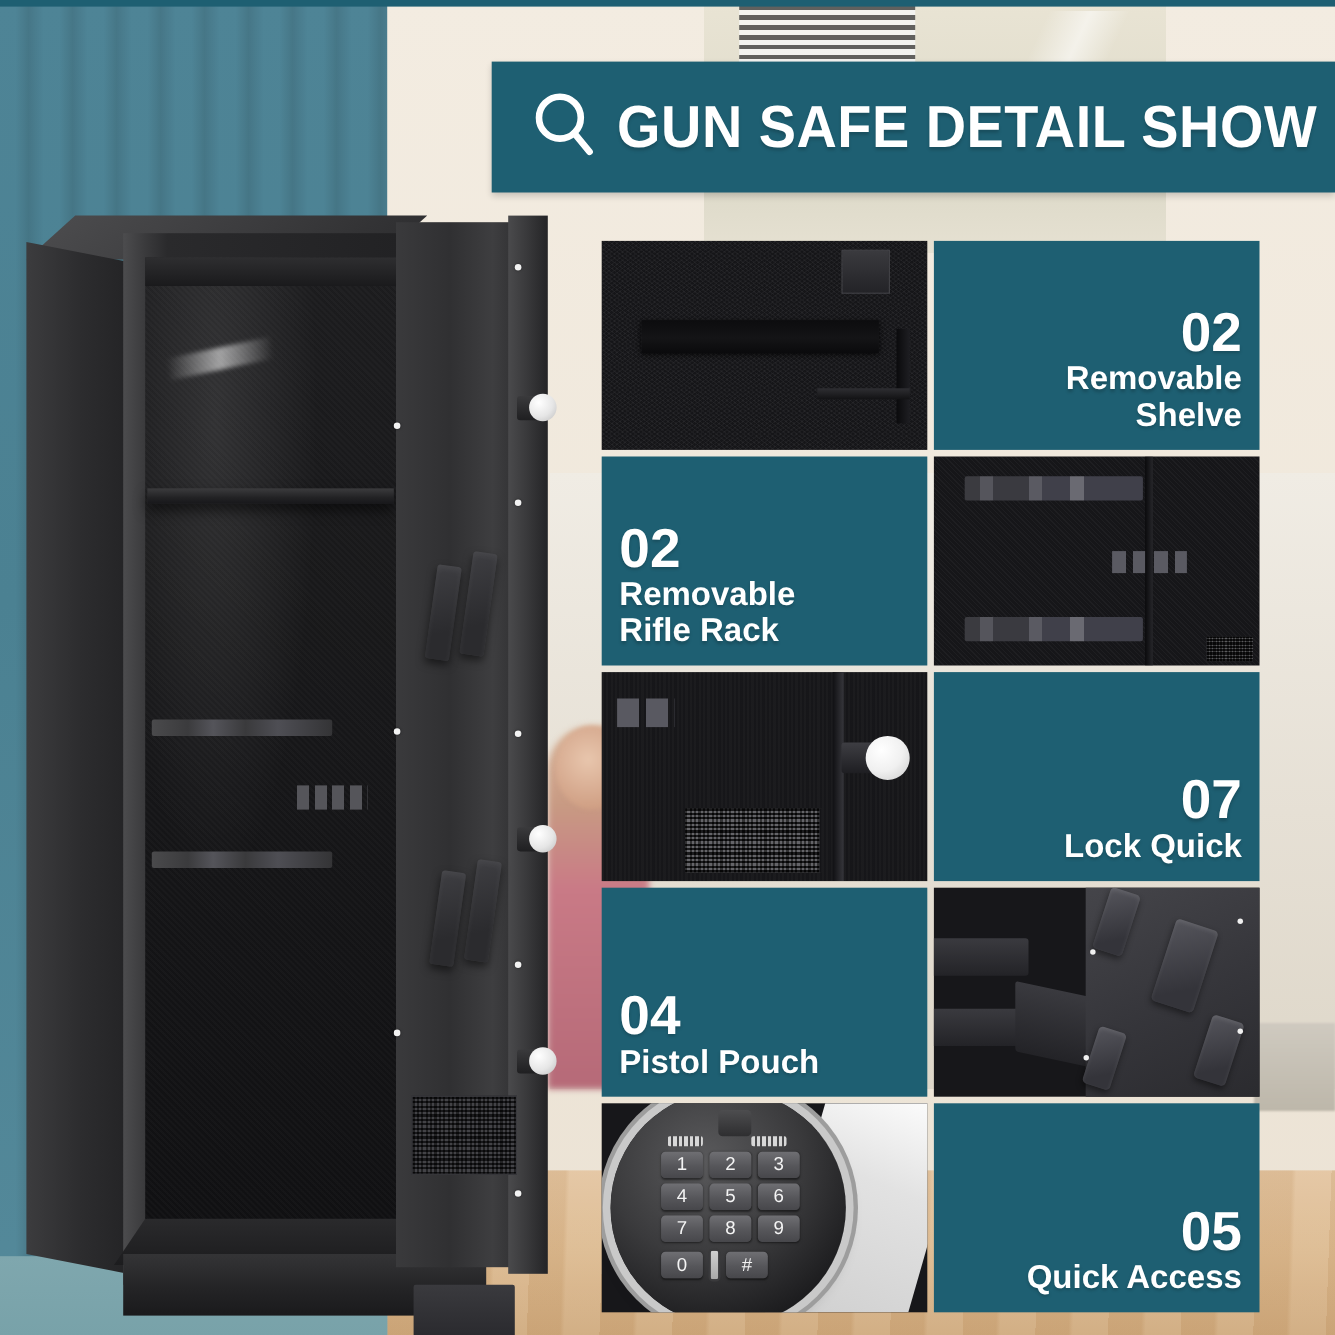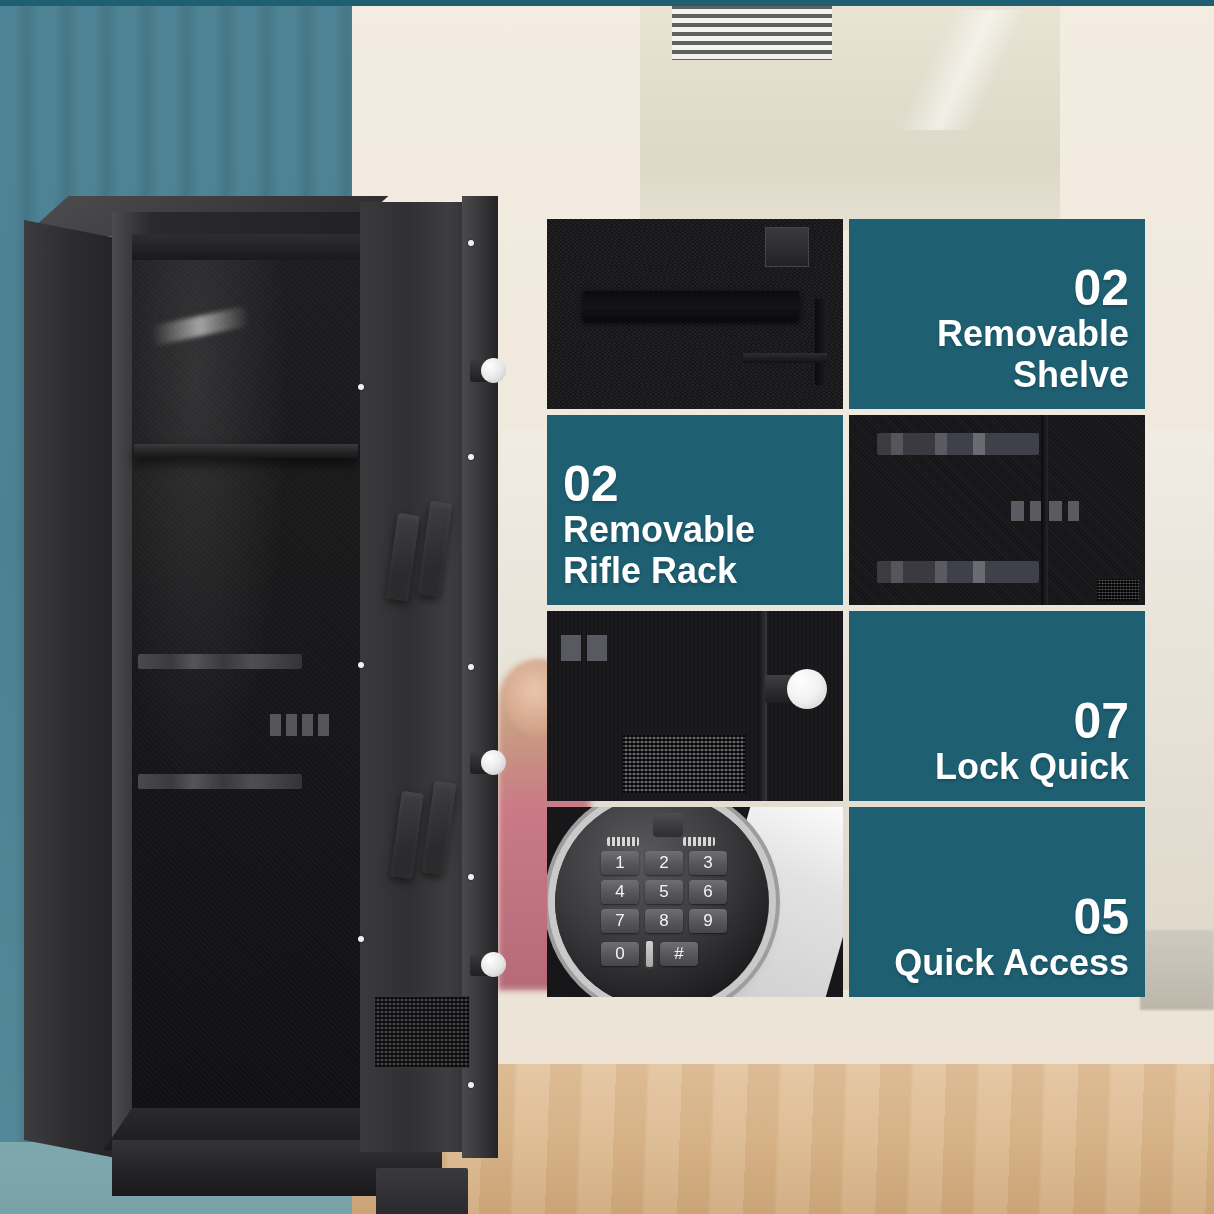--- a/index.html
+++ b/index.html
@@ -230,21 +230,21 @@
     color: #fff;
   }
   .cell.label.right { align-items: flex-end; text-align: right; }
   .cell.label.left  { align-items: flex-start; text-align: left; }
   .num {
     font-size: 50px; font-weight: bold; line-height: 1.02;
     letter-spacing: 0px;
     text-shadow: 0 2px 3px rgba(0,0,0,.2);
   }
   .cap {
-    font-size: 36px; font-weight: bold; line-height: 1.12;
+    font-size: 30px; font-weight: bold; line-height: 1.12;
     text-shadow: 0 2px 3px rgba(0,0,0,.2);
     white-space: pre-line;
   }
   .cell.photo { background: #17171a; }
 
   
   .ph01 {
     background:
       linear-gradient(90deg,#303033 0 6px, #1b1b1e 6px 26px, #2a2a2d 26px 34px, #232326 34px 100%);
     position: relative;
@@ -459,20 +459,29 @@
     <div class="door-screw" style="left:444px;top:44px"></div>
     <div class="door-screw" style="left:444px;top:258px"></div>
     <div class="door-screw" style="left:444px;top:468px"></div>
     <div class="door-screw" style="left:444px;top:678px"></div>
     <div class="door-screw" style="left:444px;top:886px"></div>
     <div class="door-screw" style="left:334px;top:188px"></div>
     <div class="door-screw" style="left:334px;top:466px"></div>
     <div class="door-screw" style="left:334px;top:740px"></div>
   </div>
 
+  <div id="banner">
+    <span class="mag">
+      <svg width="60" height="64" viewBox="0 0 60 64" aria-hidden="true">
+        <circle cx="26" cy="26" r="19" fill="none" stroke="#ffffff" stroke-width="6"></circle>
+        <line x1="39" y1="40" x2="53" y2="57" stroke="#ffffff" stroke-width="6" stroke-linecap="round"></line>
+      </svg>
+    </span>
+    <span id="banner-title">GUN SAFE DETAIL SHOW</span>
+  </div>
 
   <div id="grid">
 
     <div class="row">
       <div class="cell photo ph01">
         <div class="tex"></div>
         <div class="box"></div>
         <div class="shelf"></div>
         <div class="post"></div>
         <div class="ledge"></div>
@@ -508,20 +517,40 @@
         <div class="doorgap"></div>
         <div class="boltbody"></div>
         <div class="bolthead"></div>
       </div>
       <div class="cell label right">
         <div class="num">07</div>
         <div class="cap">Lock Quick</div>
       </div>
     </div>
 
+    <div class="row">
+      <div class="cell label left">
+        <div class="num">04</div>
+        <div class="cap">Pistol Pouch</div>
+      </div>
+      <div class="cell photo ph04">
+        <div class="rackblk a"></div>
+        <div class="rackblk b"></div>
+        <div class="rackblk c"></div>
+        <div class="panel"></div>
+        <div class="pouch q1"></div>
+        <div class="pouch q2"></div>
+        <div class="pouch q3"></div>
+        <div class="pouch q4"></div>
+        <div class="scr" style="left:142px;top:56px"></div>
+        <div class="scr" style="left:136px;top:152px"></div>
+        <div class="scr" style="left:276px;top:28px"></div>
+        <div class="scr" style="left:276px;top:128px"></div>
+      </div>
+    </div>
 
     <div class="row">
       <div class="cell photo ph05">
         <div class="bg-shape"></div>
         <div class="dial"></div>
         <div class="face">
           <div class="logo"></div>
           <div class="led l"></div>
           <div class="led r"></div>
           <div class="keys">

